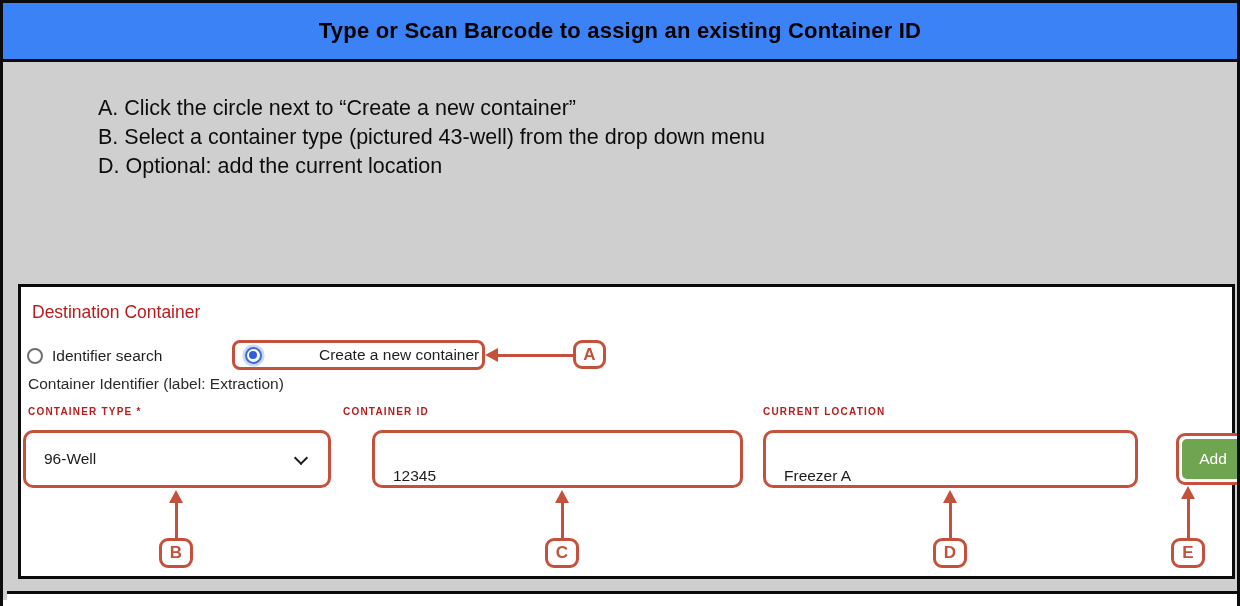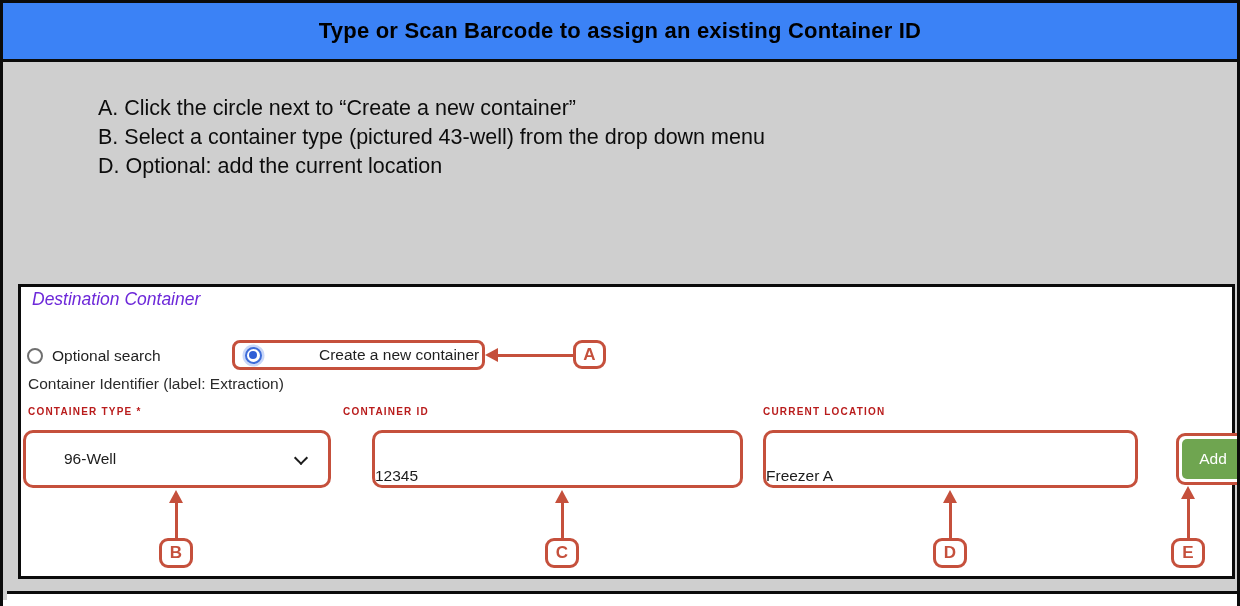--- a/index.html
+++ b/index.html
@@ -27,22 +27,22 @@
   .instr-line {
     font-size:21.5px; color:#0d0d0d; line-height:29px; white-space:nowrap;
   }
 
   
   .panel {
     position:absolute; left:15px; right:2px; top:222px; height:295px;
     background:#ffffff; border:3px solid #0b0b0b;
   }
   .panel-heading {
-    position:absolute; left:11px; top:2px;
-    font-size:17.5px; color:#6d28d9;font-style:italic;
+    position:absolute; left:11px; top:15px;
+    font-size:17.5px; color:#b91c1c;
   }
 
   
   .radio-row { position:absolute; left:6px; top:54px; height:30px; display:flex; align-items:center; }
   .radio { width:16px; height:16px; border-radius:50%; }
   .radio.off { border:2px solid #6f6f6f; background:#fff; }
   .radio-label { font-size:15.5px; color:#1f1f1f; margin-left:9px; }
 
   .ann-box-a {
     position:absolute; left:211px; top:53px; width:253px; height:30px;
@@ -78,30 +78,30 @@
     display:flex; align-items:center;
   }
   .ann-select { left:2px; width:308px; }
   .ann-id { left:351px; width:371px; }
   .ann-loc { left:742px; width:375px; }
 
   .select-display {
     position:relative; width:100%; height:100%;
     display:flex; align-items:center; cursor:pointer;
   }
-  .select-value { font-size:15.5px; color:#1c1c1c; margin-left:38px; }
+  .select-value { font-size:15.5px; color:#1c1c1c; margin-left:18px; }
   .chevron {
     position:absolute; right:22px; top:20px;
     width:10px; height:10px; border-right:2.5px solid #1c1c1c;
     border-bottom:2.5px solid #1c1c1c; transform:rotate(45deg);
   }
   .text-input {
     width:100%; height:100%; border:none; outline:none; background:transparent;
     font-family:"Liberation Sans", sans-serif;
-    font-size:15.5px; color:#1c1c1c; margin-top:33px;
+    font-size:15.5px; color:#1c1c1c; padding-left:18px;margin-top:33px;
   }
 
   
   .ann-add {
     position:absolute; left:1131px; top:146px; width:74px; height:52px;
     border:3px solid var(--red); border-radius:9px;
     display:flex; align-items:center; justify-content:center; background:#fff;margin-left:24px;
   }
   .add-btn {
     width:62px; height:40px; background:var(--green); border:none; border-radius:5px;
@@ -170,21 +170,21 @@
       <div class="instr-line">B. Select a container type (pictured 43-well) from the drop down menu</div>
       <div class="instr-line">D. Optional: add the current location</div>
     </div>
 
     <div class="panel">
 
       <div class="panel-heading">Destination Container</div>
 
       <div class="radio-row">
         <span class="radio off"></span>
-        <span class="radio-label">Optional search</span>
+        <span class="radio-label">Identifier search</span>
       </div>
 
       <div class="ann-box-a">
         <span class="radio on"></span>
         <span class="radio-label">Create a new container</span>
       </div>
 
       <div class="identifier">Container Identifier (label: Extraction)</div>
 
       <div class="field-label fl-type">CONTAINER TYPE *</div>

